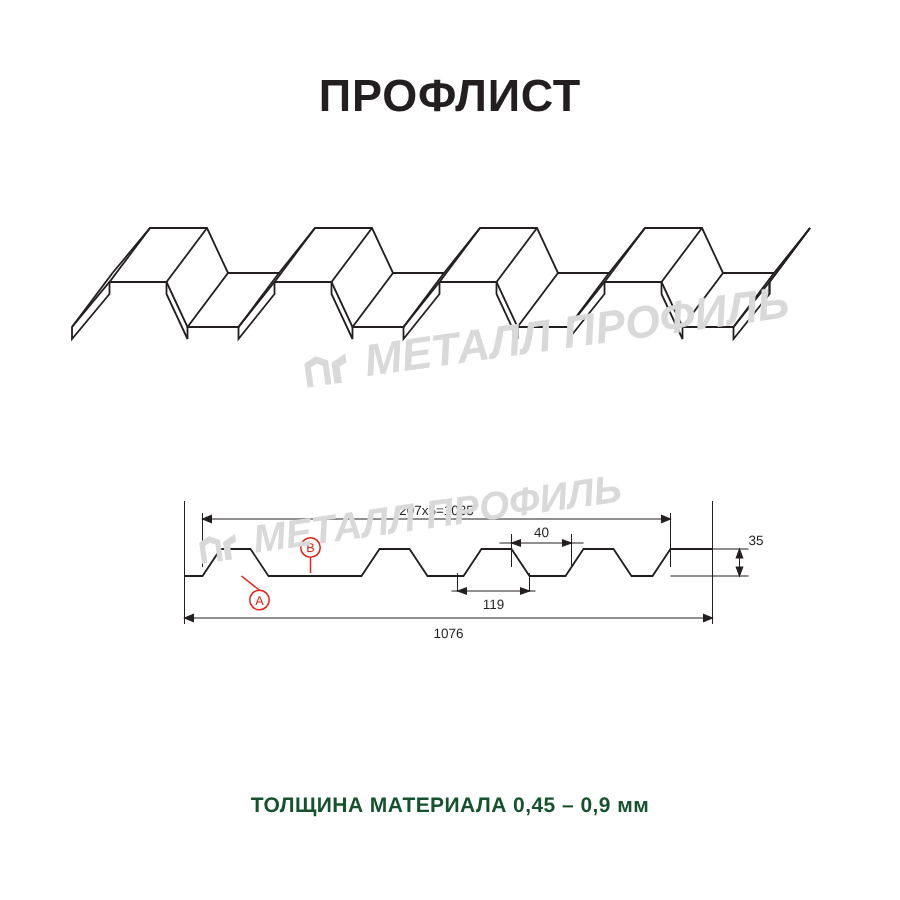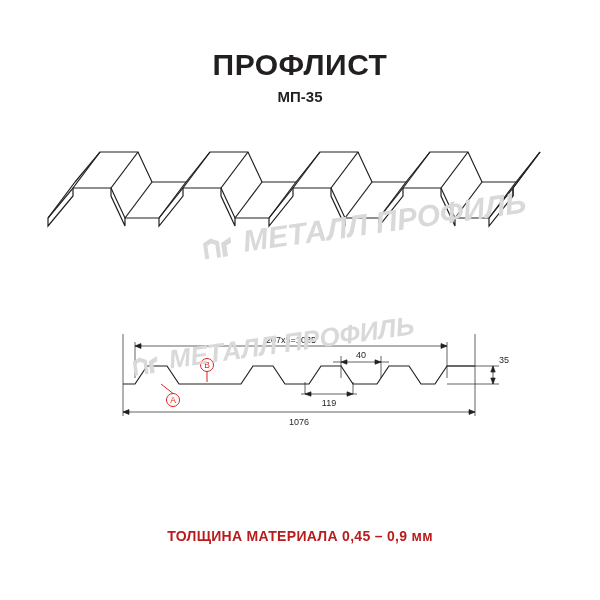--- a/index.html
+++ b/index.html
@@ -57,21 +57,21 @@
   }
   .footer {
     position: absolute;
     top: 528px;
     left: 0;
     width: 600px;
     text-align: center;
     font-size: 14px;
     font-weight: bold;
     letter-spacing: 0.3px;
-    color: #b91c1c;
+    color: #14532d;
   }
   .wm {
     position: absolute;
     pointer-events: none;
     color: #d9d9d9;
     font-weight: bold;
     font-style: italic;
     white-space: nowrap;
   }
   .wm1 {
@@ -105,21 +105,20 @@
     font-size: 8.5px;
     fill: #e2231a;
   }
 </style>
 </head>
 <body>
 
 <div class="page">
 
   <div class="title">ПРОФЛИСТ</div>
-  <div class="subtitle">МП-35</div>
 
   <div class="iso-area">
     <svg width="520" height="140" viewBox="0 0 520 140">
       <g class="ln">
 
         <path d="M 35 52 L 60 22 L 98 22 L 112 52 L 146 52 L 170 22 L 208 22 L 222 52 L 256 52 L 280 22 L 318 22 L 332 52 L 366 52 L 390 22 L 428 22 L 442 52 L 476 52 L 500 22"></path>
 
         <path d="M 35 52 L 8 88"></path>
         <path d="M 60 22 L 33 58"></path>
         <path d="M 98 22 L 71 58"></path>

